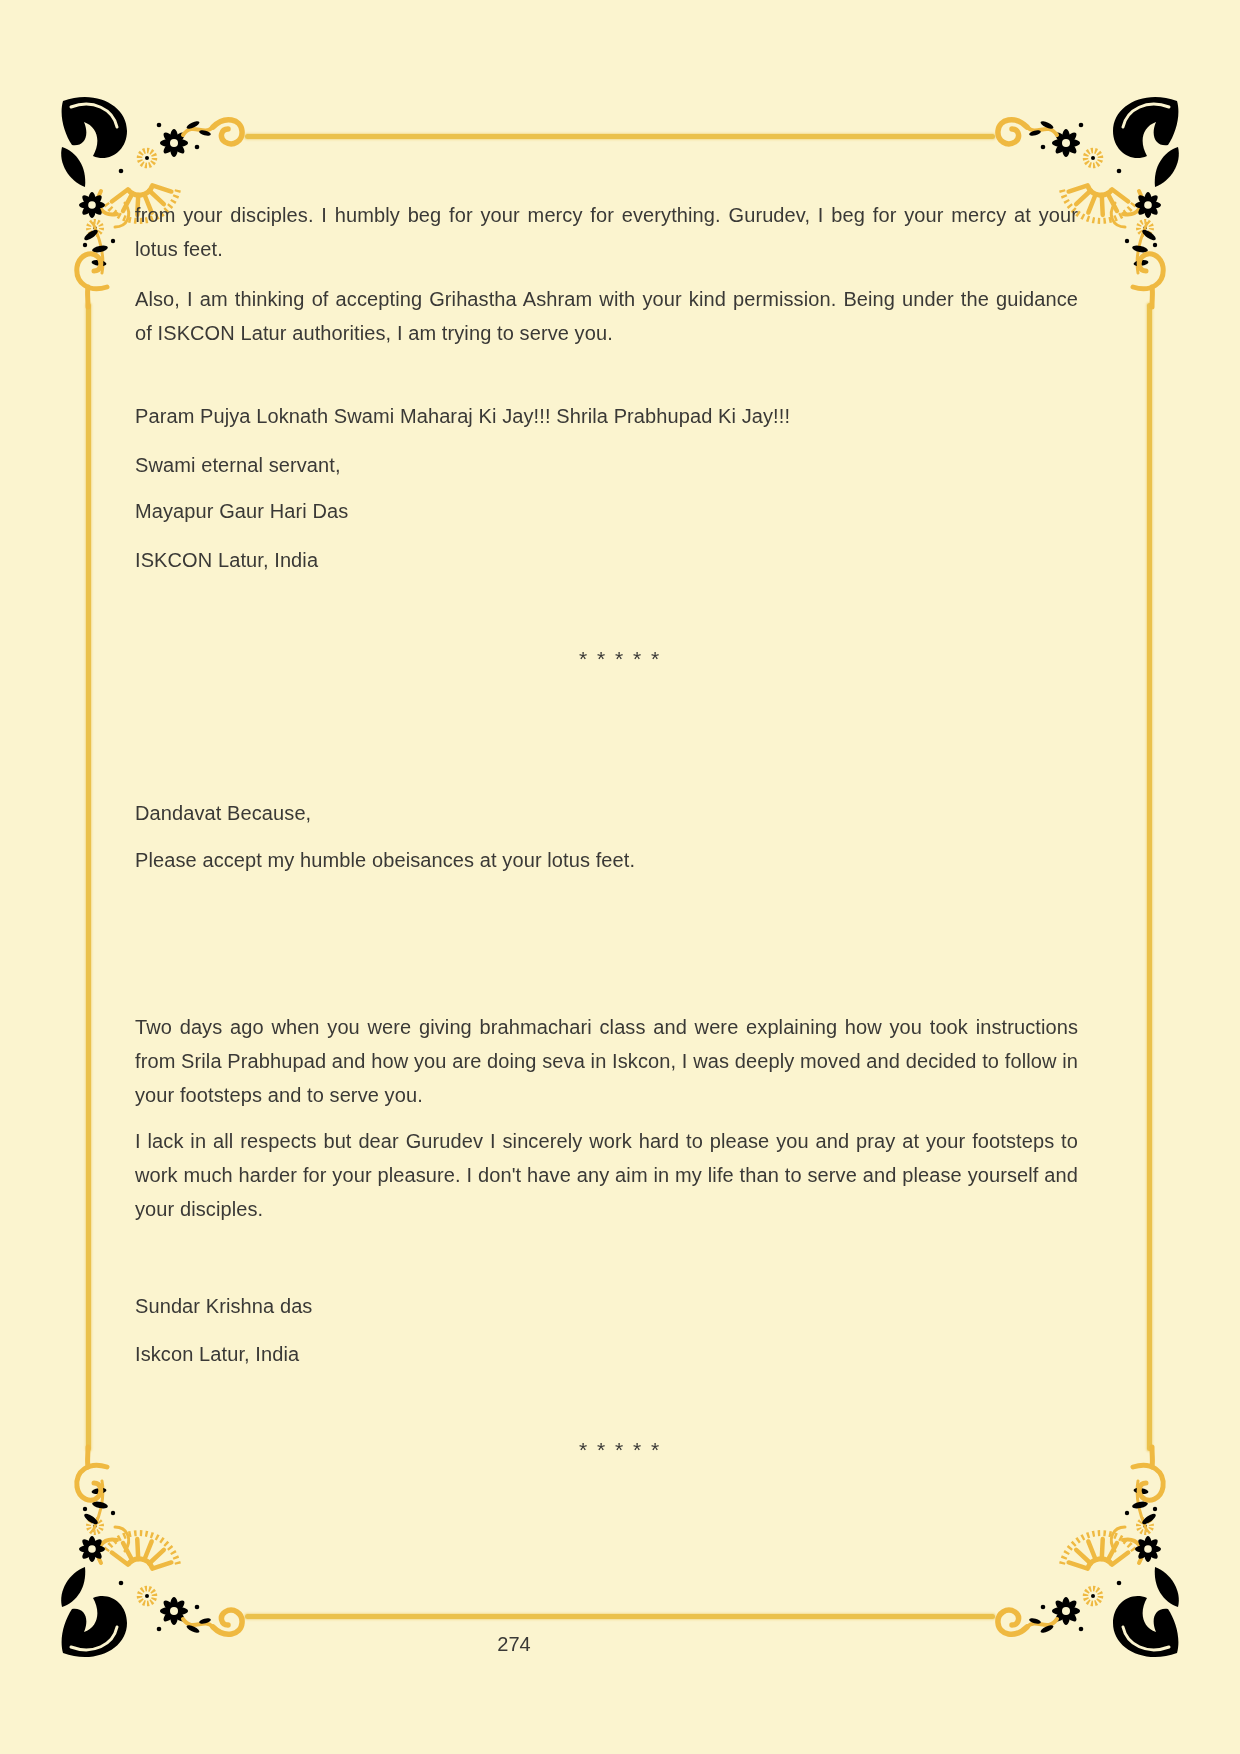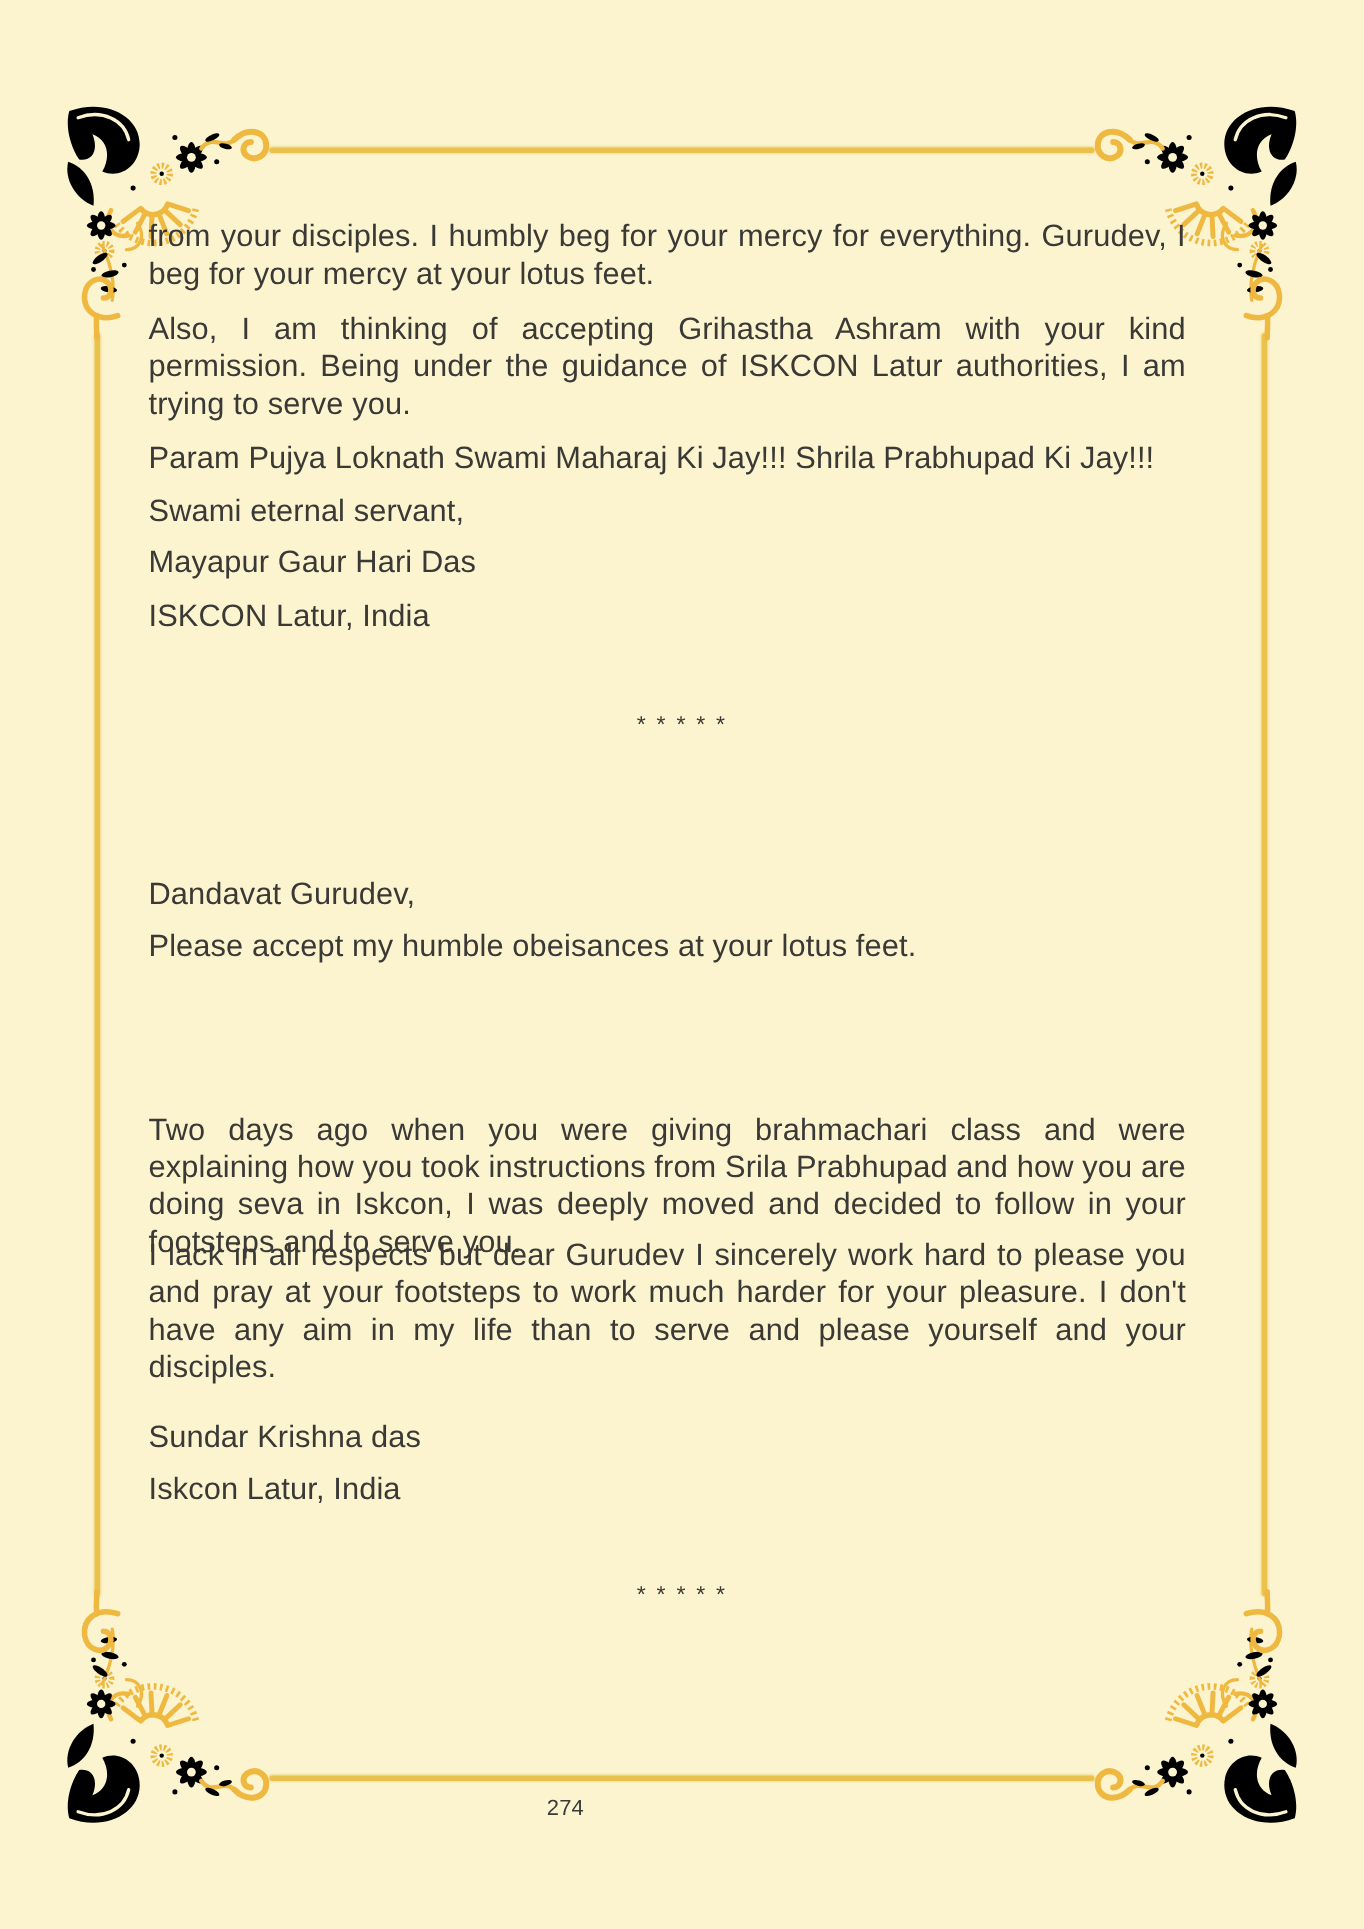--- a/index.html
+++ b/index.html
@@ -25,21 +25,21 @@
   .line-left  {left:86px;top:303px;width:5px;height:1148px;}
   .line-right {left:1147px;top:303px;width:5px;height:1148px;}
   .corner{position:absolute;width:190px;height:235px;color:var(--gold);}
   .corner-tl{left:55px;top:95px;}
   .corner-tr{left:995px;top:95px;transform:scaleX(-1);}
   .corner-bl{left:55px;top:1424px;transform:scaleY(-1);}
   .corner-br{left:995px;top:1424px;transform:scale(-1,-1);}
   
   .txt{
     position:absolute;left:135px;width:943px;
-    font-size:28px;line-height:34px;
+    font-size:20px;line-height:34px;
     letter-spacing:.1px;
   }
   .para{text-align:justify;}
   .stars{left:0;width:1240px;text-align:center;font-size:21px;letter-spacing:2px;}
   .pagenum{left:0;width:1028px;text-align:center;font-size:20px;}
   .t-l1p1{top:198px;} .t-l1p2{top:282px;}
   .t-jay{top:399px;} .t-close1{top:448px;} .t-sig1{top:494px;} .t-loc1{top:543px;}
   .t-stars1{top:642px;}
   .t-salut2{top:796px;} .t-l2p1{top:843px;} .t-l2p2{top:893px;}
   .t-l2p3{top:1010px;} .t-l2p4{top:1124px;}
@@ -138,21 +138,21 @@
 
   <div class="txt para t-l1p1">from your disciples. I humbly beg for your mercy for everything. Gurudev, I beg for your mercy at your lotus feet.</div>
   <div class="txt t-jay">Param Pujya Loknath Swami Maharaj Ki Jay!!! Shrila Prabhupad Ki Jay!!!</div>
   <div class="txt para t-l1p2">Also, I am thinking of accepting Grihastha Ashram with your kind permission. Being under the guidance of ISKCON Latur authorities, I am trying to serve you.</div>
   <div class="txt t-close1">Swami eternal servant,</div>
   <div class="txt t-sig1">Mayapur Gaur Hari Das</div>
   <div class="txt t-loc1">ISKCON Latur, India</div>
 
   <div class="txt stars t-stars1">* * * * *</div>
 
-  <div class="txt t-salut2">Dandavat Gurudev,</div>
+  <div class="txt t-salut2">Dandavat Because,</div>
   <div class="txt t-l2p1">Please accept my humble obeisances at your lotus feet.</div>
   <div class="txt para t-l2p3">Two days ago when you were giving brahmachari class and were explaining how you took instructions from Srila Prabhupad and how you are doing seva in Iskcon, I was deeply moved and decided to follow in your footsteps and to serve you.</div>
   <div class="txt para t-l2p4">I lack in all respects but dear Gurudev I sincerely work hard to please you and pray at your footsteps to work much harder for your pleasure.  I don't have any aim in my life than to serve and please yourself and your disciples.</div>
   <div class="txt t-sig2">Sundar Krishna das</div>
   <div class="txt t-loc2">Iskcon Latur, India</div>
 
   <div class="txt stars t-stars2">* * * * *</div>
 
   <div class="txt pagenum t-pagenum">274</div>
 

